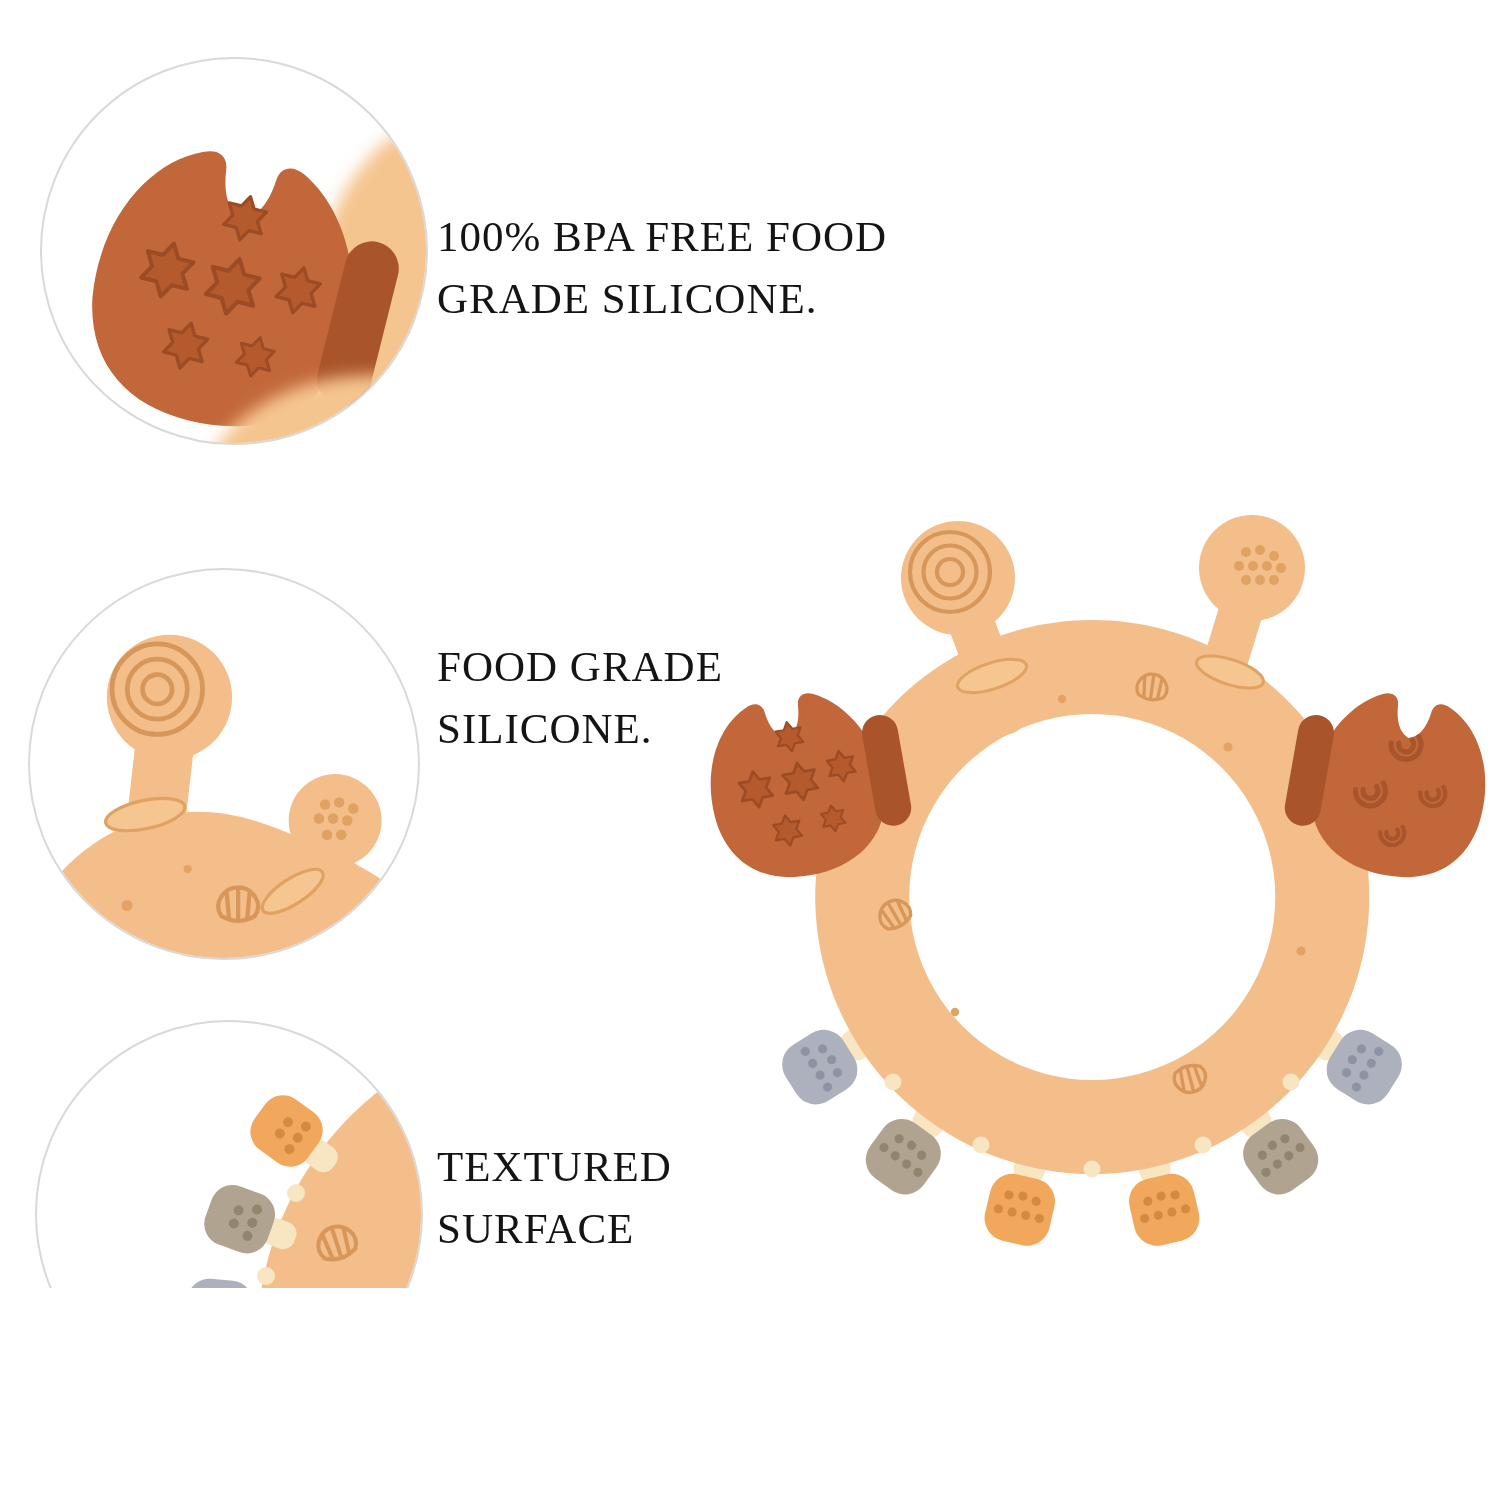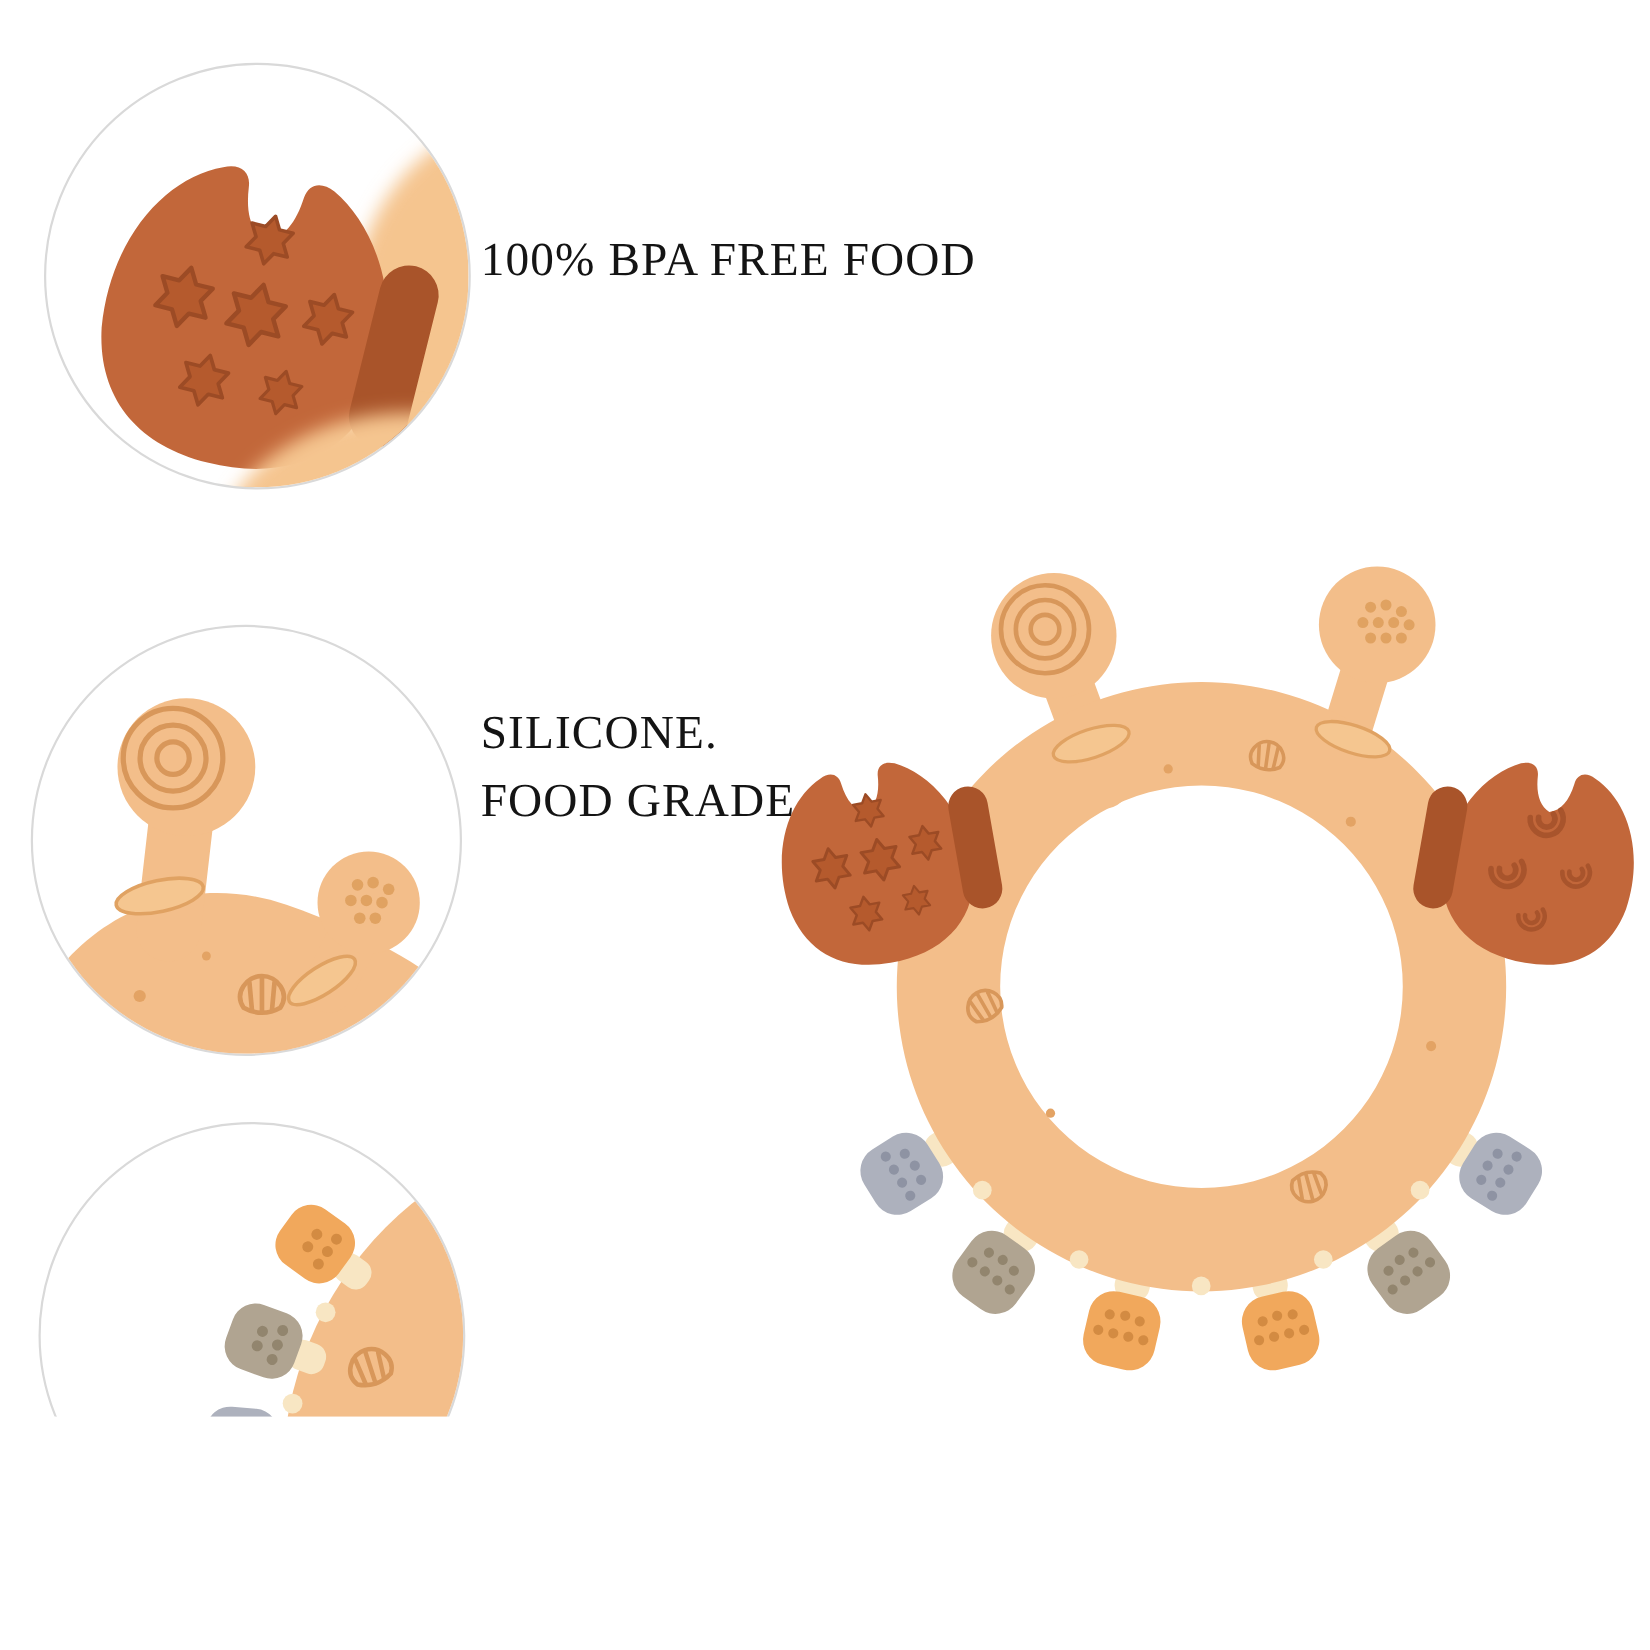--- a/index.html
+++ b/index.html
@@ -60,20 +60,21 @@
           <use href="#star6" transform="translate(46,-12) scale(1.4)"></use>
           <use href="#star6" transform="translate(-18,42) scale(1.4)"></use>
           <use href="#star6" transform="translate(29,38) scale(1.2)"></use>
         </g>
       </g>
       <ellipse cx="332" cy="448" rx="178" ry="132" fill="#F5C58F" filter="url(#b1)"></ellipse>
     </svg>
   </div>
   <div class="callout-text t1">
     <div>100% BPA FREE FOOD</div>
+    <div>GRADE SILICONE.</div>
   </div>
 
   <div class="zoom-circle" id="zc2">
     <svg viewBox="0 0 384 384">
       <path d="M 4,336 C 50,254 142,220 228,250 C 310,279 356,308 392,340 L 392,392 L 4,392 Z" fill="#F3BE8A"></path>
       <path d="M 122,272 L 136,150" stroke="#F3BE8A" stroke-width="58" stroke-linecap="round" fill="none"></path>
       <circle cx="138" cy="126" r="62" fill="#F3BE8A"></circle>
       <use href="#rings3" transform="translate(126,118) scale(1.12)"></use>
       <g transform="translate(114,242) rotate(-12)">
         <ellipse rx="40" ry="14" fill="#F5C690" stroke="#E0A262" stroke-width="3.2"></ellipse>
@@ -95,22 +96,22 @@
       </g>
       <use href="#shell" transform="translate(206,332) scale(1.5)"></use>
       <g fill="#E3A364">
         <circle cx="96" cy="332" r="5.5"></circle>
           <circle cx="156" cy="296" r="4"></circle>
           <circle cx="340" cy="372" r="6"></circle>
       </g>
     </svg>
   </div>
   <div class="callout-text t2">
+    <div>FOOD GRADE</div>
     <div>SILICONE.</div>
-    <div>FOOD GRADE</div>
   </div>
 
   <div class="zoom-circle" id="zc3">
     <svg viewBox="0 0 384 384">
       <circle cx="540" cy="320" r="320" fill="#F3BE8A"></circle>
       <g transform="translate(540,320) rotate(-144)">
         <rect x="300" y="-14" width="34" height="28" rx="12" fill="#F8E6C3"></rect>
         <rect x="326" y="-31" width="66" height="62" rx="22" fill="#F1A85C"></rect>
         <g fill="#D38B42">
             <circle cx="346" cy="-13" r="5"></circle>
@@ -145,20 +146,24 @@
       <g fill="#F8E6C3">
         <circle cx="259" cy="171" r="9"></circle>
           <circle cx="229" cy="254" r="9"></circle>
       </g>
       <use href="#shell" transform="translate(300,222) rotate(-18) scale(1.45)"></use>
       <g fill="#E3A364">
         <circle cx="338" cy="334" r="6"></circle>
           <circle cx="298" cy="306" r="4.5"></circle>
       </g>
     </svg>
+  </div>
+  <div class="callout-text t3">
+    <div>TEXTURED</div>
+    <div>SURFACE</div>
   </div>
 
   <svg class="product-svg" width="1500" height="1500" viewBox="0 0 1500 1500">
 
     <path d="M 1004,712 L 962,598" stroke="#F3BE8A" stroke-width="46" stroke-linecap="round" fill="none"></path>
     <path d="M 1210,712 L 1248,588" stroke="#F3BE8A" stroke-width="44" stroke-linecap="round" fill="none"></path>
 
     <g transform="rotate(58 1092 897)">
       <rect x="1076" y="1126" width="32" height="64" rx="14" fill="#F8E6C3"></rect>
       <rect x="1059" y="1184" width="66" height="68" rx="23" fill="#ADB1BD"></rect>

